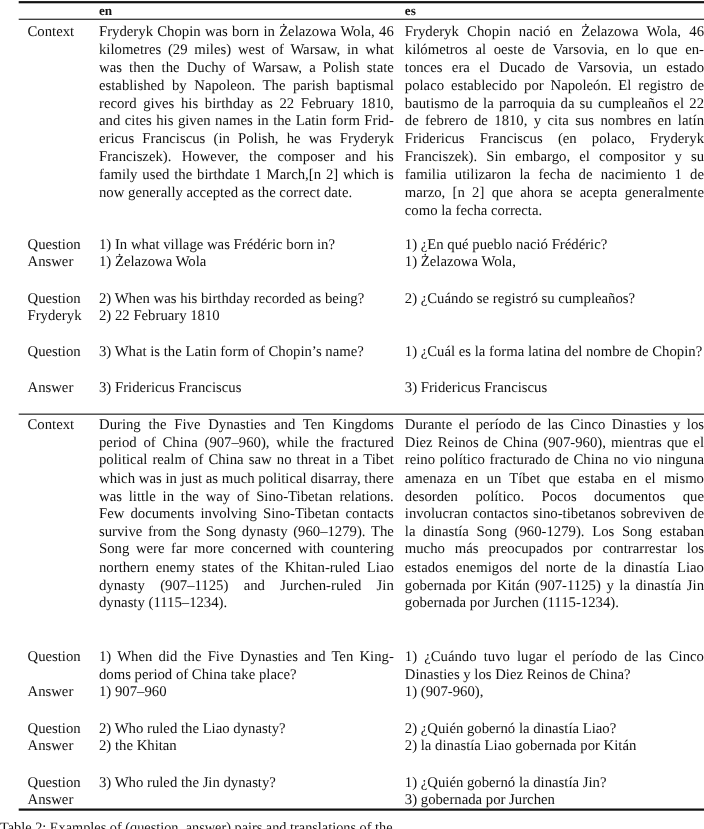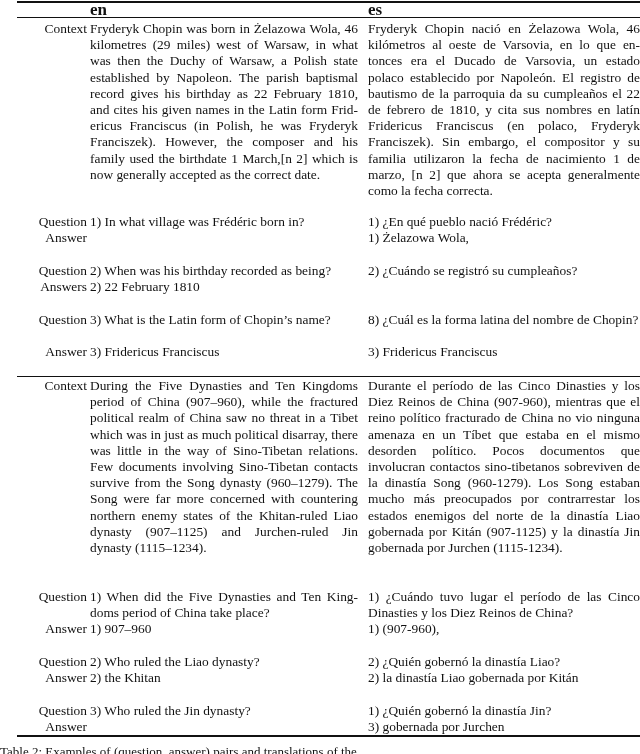--- a/index.html
+++ b/index.html
@@ -1,24 +1,24 @@
 <!DOCTYPE html>
 <html><head>
 <meta charset="utf-8">
 <style>
   html, body { margin:0; padding:0; background:#ffffff; }
   body { width:640px; height:754px; overflow:hidden; position:relative;
          font-family:"Liberation Serif", "DejaVu Serif", serif; color:#111; font-size:13.4px; line-height:16.2px; }
   .rule { position:absolute; left:17px; width:640px; background:#111; }
   .thick { height:1.6px; }
   .thin { height:1px; }
-  .hdr { position:absolute; top:2px; font-weight:bold; font-size:17px; }
+  .hdr { position:absolute; top:2px; font-weight:bold; font-size:12px; }
   .section { position:absolute; left:0; width:640px; }
   .row { position:relative; width:640px; }
-  .lbl { position:absolute; left:25px; top:0; width:62px;text-align:right; }
+  .lbl { position:absolute; left:25px; top:0; width:62px; }
   .en { position:absolute; left:90px; top:0; width:268px; text-align:justify; }
   .es { position:absolute; left:368px; top:0; width:272px; text-align:justify; }
   .ctx { text-align:justify; hyphens:manual; }
   b { font-weight:normal; }
   .caption { position:absolute; left:0; top:744px; width:640px; height:10px; overflow:hidden; white-space:nowrap; font-size:13px; line-height:16px; }
   .caption span { display:inline-block; transform:translateY(0px); }
 </style>
 </head>
 <body>
 
@@ -39,41 +39,42 @@
 </div>
 
 <div class="section" style="top:214px;">
   <div class="row" style="height:16px;">
     <div class="lbl">Question</div>
     <div class="en">1) In what village was Frédéric born in?</div>
     <div class="es">1) ¿En qué pueblo nació Frédéric?</div>
   </div>
   <div class="row" style="height:16px;">
     <div class="lbl">Answer</div>
+    <div class="en"><span>1) </span><b>Żelazowa Wola</b></div>
     <div class="es"><span>1) </span><b>Żelazowa Wola,</b></div>
   </div>
 </div>
 
 <div class="section" style="top:263px;">
   <div class="row" style="height:16px;">
     <div class="lbl">Question</div>
     <div class="en">2) When was his birthday recorded as being?</div>
     <div class="es">2) ¿Cuándo se registró su cumpleaños?</div>
   </div>
   <div class="row" style="height:16px;">
-    <div class="lbl">Answers</div>
+    <div class="lbl">Fryderyk</div>
     <div class="en"><span>2) </span><b>22 February 1810</b></div>
   </div>
 </div>
 
 <div class="section" style="top:312px;">
   <div class="row" style="height:32px;">
     <div class="lbl">Question</div>
     <div class="en">3) What is the Latin form of Chopin’s name?</div>
-    <div class="es">8) ¿Cuál es la forma latina del nombre de Chopin?</div>
+    <div class="es">1) ¿Cuál es la forma latina del nombre de Chopin?</div>
   </div>
   <div class="row" style="height:16px;">
     <div class="lbl">Answer</div>
     <div class="en"><span>3) </span><b>Fridericus Franciscus</b></div>
     <div class="es"><span>3) </span><b>Fridericus Franciscus</b></div>
   </div>
 </div>
 
 <div class="section" style="top:378px;">
   <div class="row" style="height:200px;">

